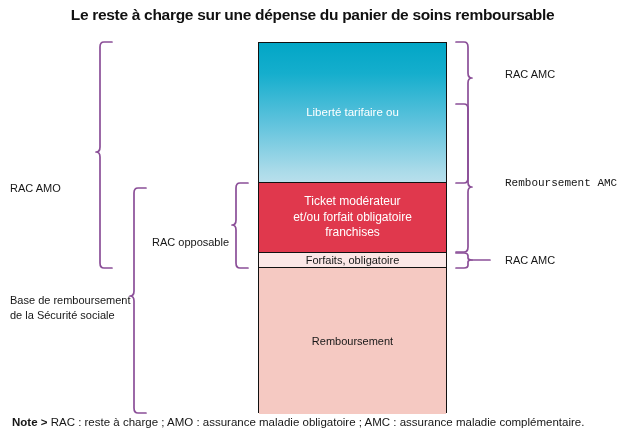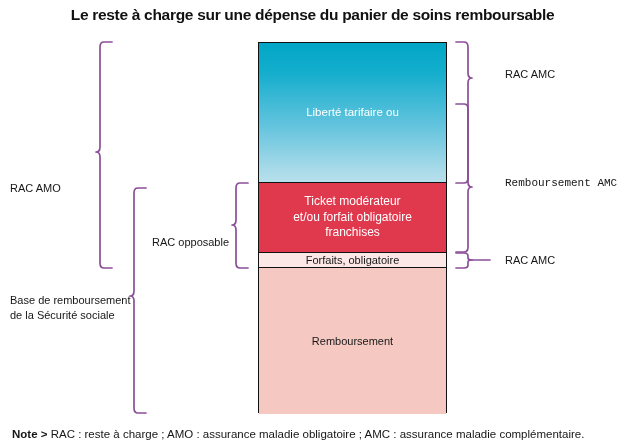--- a/index.html
+++ b/index.html
@@ -109,21 +109,21 @@
   .lbl-base      { left: 10px;  top: 277px; width: 122px; margin-top: 16px; }
   .lbl-opposable { left: 152px; top: 235px; }
   .lbl-rac-amc-1 { left: 505px; top: 67px; }
   .lbl-remb-amc  { left: 505px; top: 176px; font-family: Liberation Mono, monospace; }
   .lbl-rac-amc-2 { left: 505px; top: 253px; }
 
   
   .note {
     position: absolute;
     left: 12px;
-    top: 428px;
+    top: 416px;
     font-size: 11.5px;
     color: #161616;
     white-space: nowrap;
   }
   .note b { font-weight: bold; }
 </style>
 </head>
 <body>
 
 <div id="stage">

